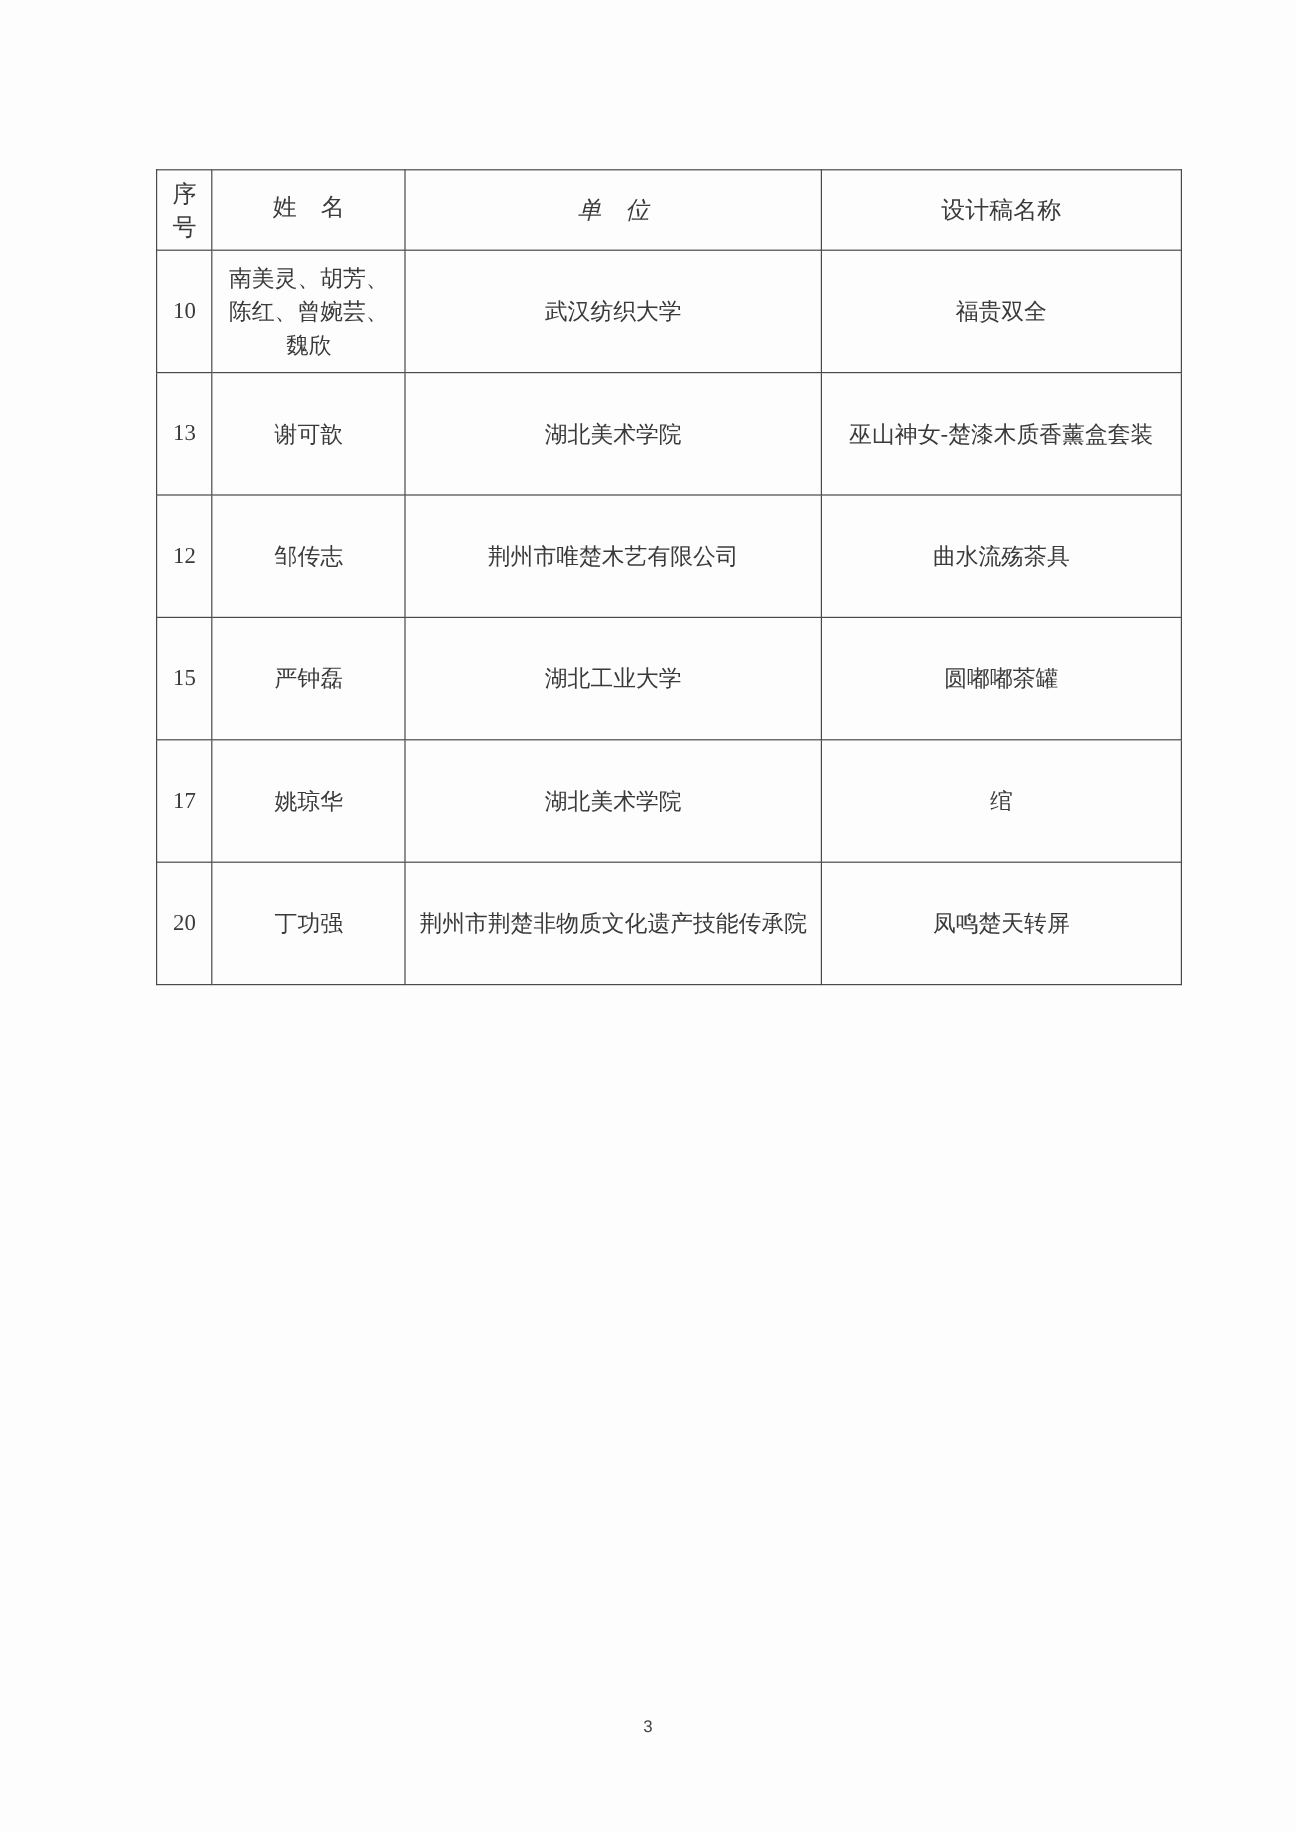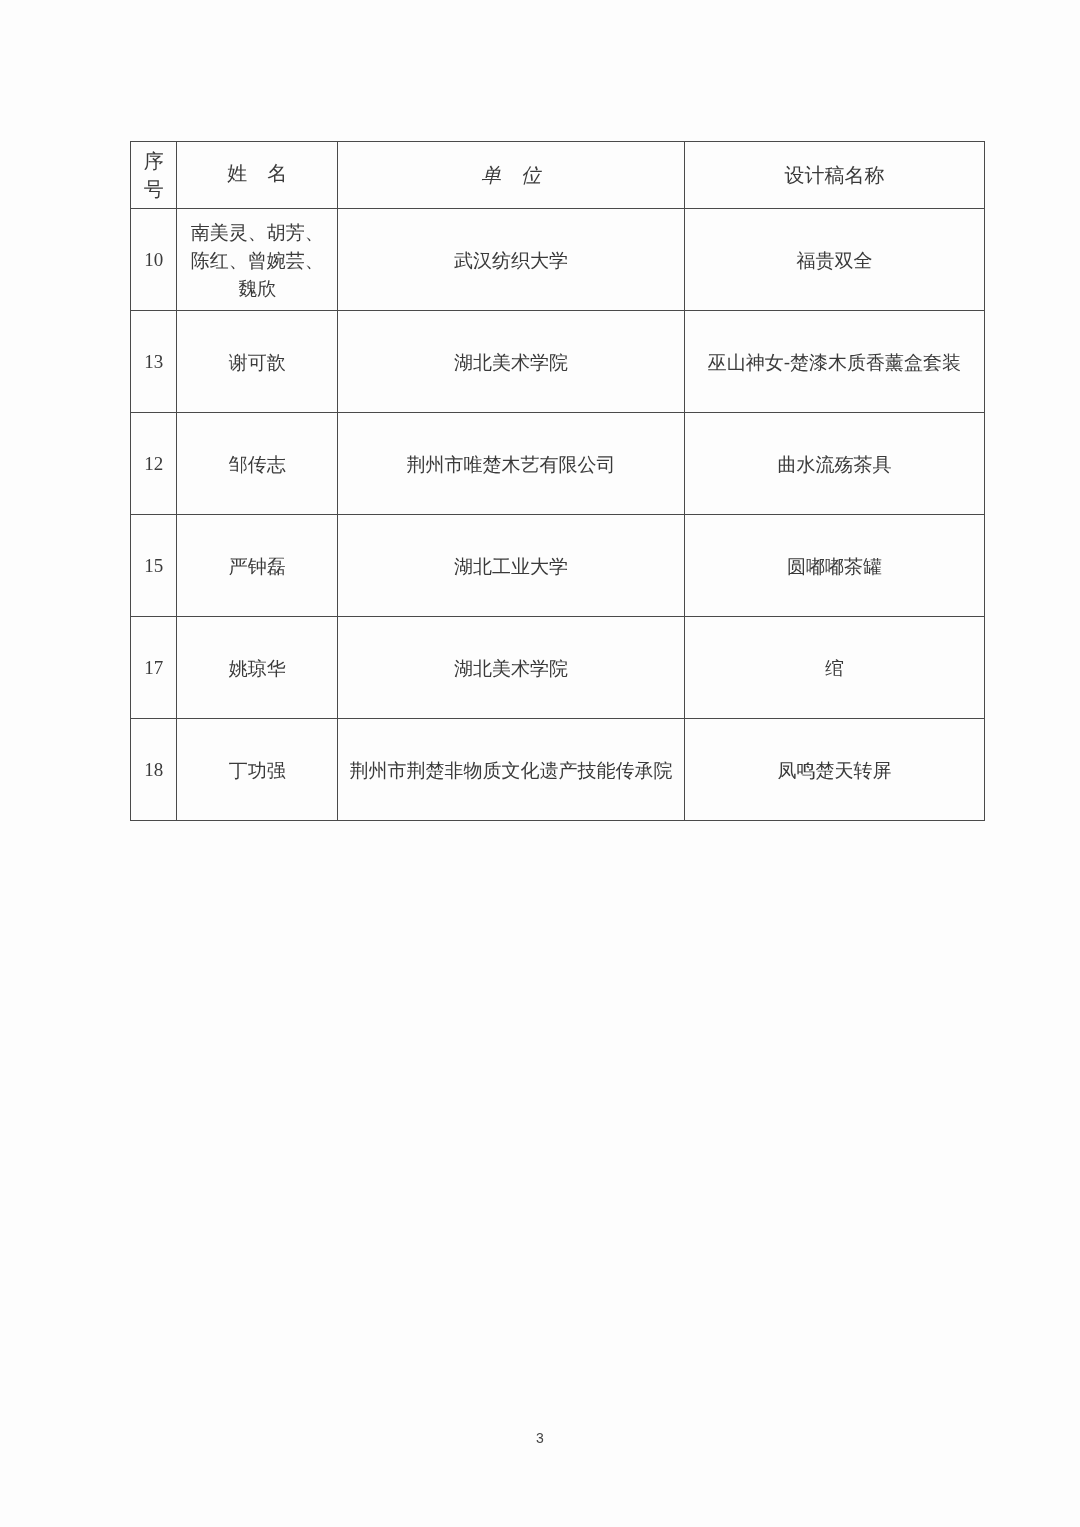--- a/index.html
+++ b/index.html
@@ -60,21 +60,21 @@
       <td>湖北工业大学</td>
       <td>圆嘟嘟茶罐</td>
     </tr>
     <tr>
       <td class="num">17</td>
       <td>姚琼华</td>
       <td>湖北美术学院</td>
       <td>绾</td>
     </tr>
     <tr>
-      <td class="num">18</td>
+      <td class="num">20</td>
       <td>丁功强</td>
       <td>荆州市荆楚非物质文化遗产技能传承院</td>
       <td>凤鸣楚天转屏</td>
     </tr>
   </tbody>
 </table>
 
 <div class="page-number">3</div>
 
 </body></html>

